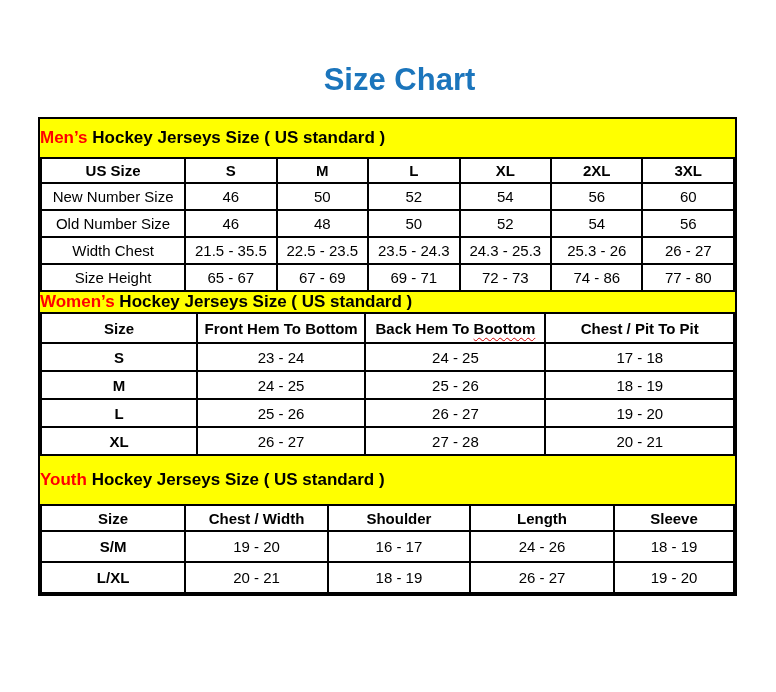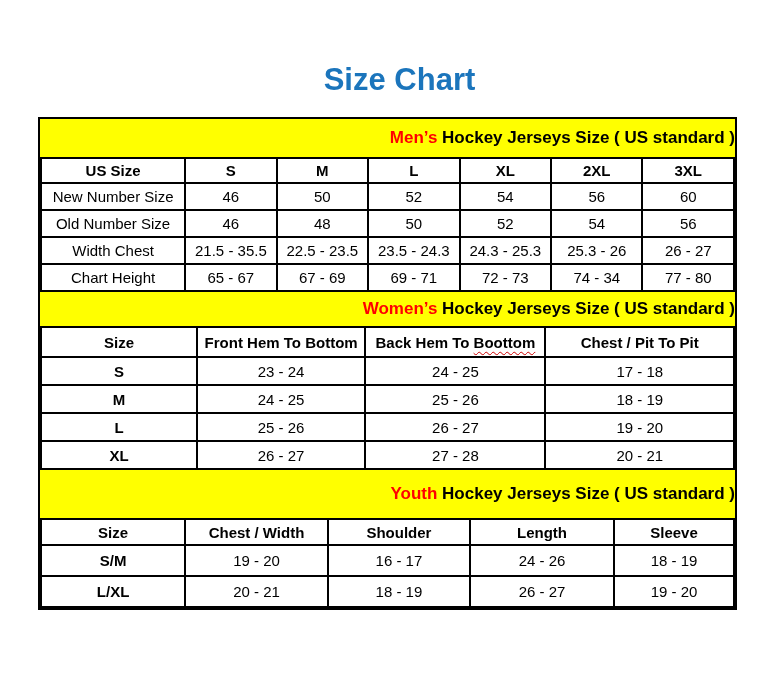--- a/index.html
+++ b/index.html
@@ -20,28 +20,28 @@
     font-family: "Liberation Sans", sans-serif;
     padding-left: 23px;
   }
   .chart-wrap {
     margin: 19px 0 0 38px;
     width: 695px;
     border: 2px solid #000000;
   }
   .banner {
     background: #FFFF00;
-    text-align: right;
+    text-align: left;
     font-weight: bold;
     font-size: 17px;
     line-height: 20px;
   }
   .banner .hl { color: #FF0000; }
   .banner-mens   { padding: 9px 0; }
-  .banner-womens { padding: 7px 0; }
+  .banner-womens { padding: 0 0; }
   .banner-youth  { padding: 14px 0; }
   table {
     width: 100%;
     border-collapse: collapse;
     table-layout: fixed;
   }
   th, td {
     border: 2px solid #000000;
     text-align: center;
     vertical-align: middle;
@@ -122,26 +122,26 @@
           <tr>
             <td class="rowlabel">Width Chest</td>
             <td>21.5 - 35.5</td>
             <td>22.5 - 23.5</td>
             <td>23.5 - 24.3</td>
             <td>24.3 - 25.3</td>
             <td>25.3 - 26</td>
             <td>26 - 27</td>
           </tr>
           <tr>
-            <td class="rowlabel">Chart Height</td>
+            <td class="rowlabel">Size Height</td>
             <td>65 - 67</td>
             <td>67 - 69</td>
             <td>69 - 71</td>
             <td>72 - 73</td>
-            <td>74 - 34</td>
+            <td>74 - 86</td>
             <td>77 - 80</td>
           </tr>
         </tbody>
       </table>
   </section>
 
   <section class="sec-womens">
     <div class="banner banner-womens">
       <span class="hl">Women’s</span><span> Hockey Jerseys Size ( US standard )</span>
     </div>

